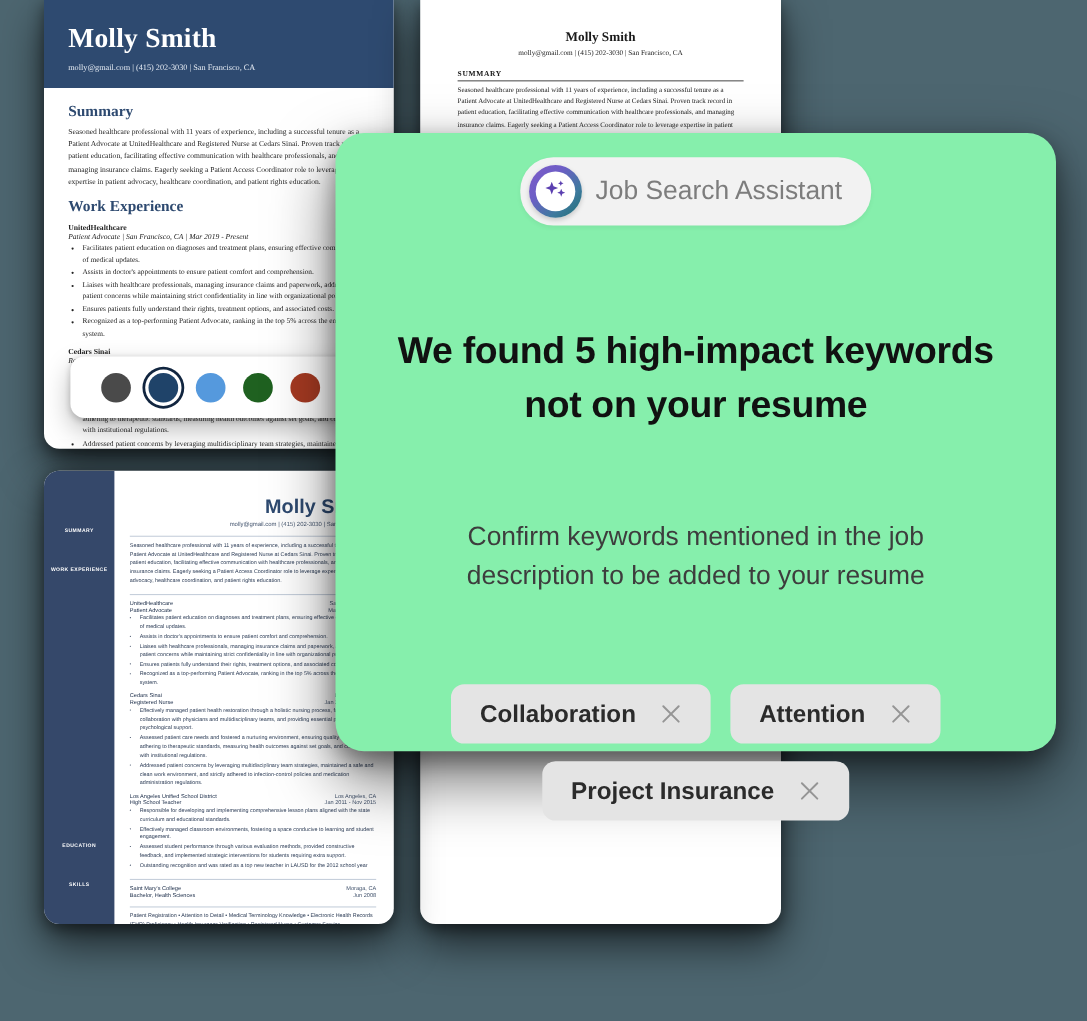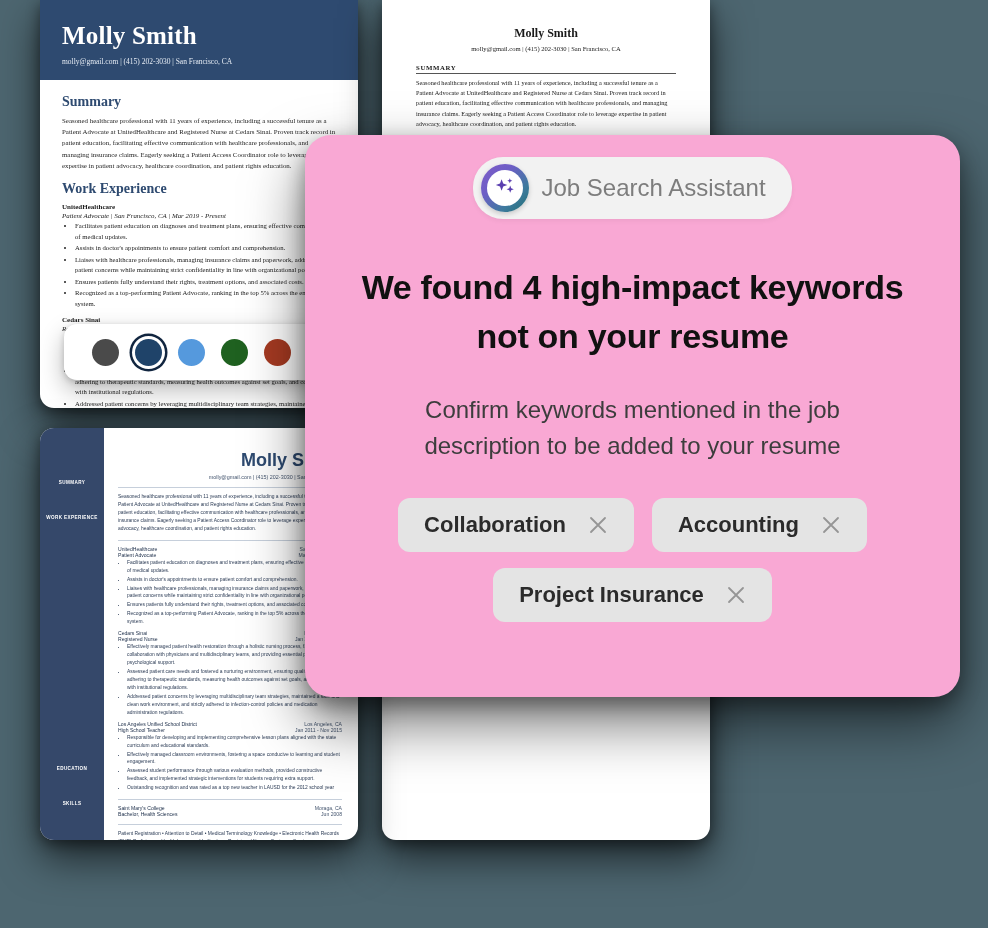--- a/index.html
+++ b/index.html
@@ -63,24 +63,24 @@
 
   
   #color-picker{position:absolute;left:64px;top:324px;width:256px;height:56px;
       background:#fff;border-radius:13px;display:flex;align-items:center;gap:16px;
       padding:0 0 0 28px;overflow:hidden;
       box-shadow:0 10px 24px rgba(0,0,0,.28), 0 2px 6px rgba(0,0,0,.18);}
   .swatch{width:27px;height:27px;border-radius:50%;flex:0 0 27px;}
   .swatch.selected{box-shadow:0 0 0 3px #fff, 0 0 0 5.5px #11253f;}
 
   
-  #assistant-modal{position:absolute;left:305px;top:135px;width:655px;height:540px;
-      background:#f9a8d4;border-radius:26px;
+  #assistant-modal{position:absolute;left:305px;top:121px;width:655px;height:540px;
+      background:#86efac;border-radius:26px;
       box-shadow:0 26px 58px rgba(0,0,0,.55), 0 8px 20px rgba(0,0,0,.35);
-      display:flex;flex-direction:column;align-items:center;padding-top:22px;}
+      display:flex;flex-direction:column;align-items:center;padding-top:22px;gap:46px;}
   #assistant-badge{display:flex;align-items:center;gap:12px;background:#f2f2f2;
       border-radius:30px;padding:7px 26px 7px 8px;
       box-shadow:0 2px 5px rgba(0,0,0,.05);}
   #assistant-badge .ring{width:48px;height:48px;border-radius:50%;flex:0 0 48px;
       background:linear-gradient(135deg,#7e5cc8 0%, #6d5ec6 35%, #3e7a9e 70%, #1f6e72 100%);
       display:flex;align-items:center;justify-content:center;
       box-shadow:0 2px 5px rgba(0,0,0,.18);}
   #assistant-badge .ring .core{width:36px;height:36px;border-radius:50%;background:#fff;
       display:flex;align-items:center;justify-content:center;}
   #assistant-badge .name{font-size:24px;color:#7d7d7d;white-space:nowrap;}
@@ -297,35 +297,35 @@
           <svg width="26" height="26" viewBox="0 0 26 26" aria-hidden="true">
             <path d="M9.6 4.2 L11.2 8.4 L15.4 10 L11.2 11.6 L9.6 15.8 L8 11.6 L3.8 10 L8 8.4 Z" fill="#5b3fb0"></path>
             <path d="M18.2 10.6 L19.2 13.2 L21.8 14.2 L19.2 15.2 L18.2 17.8 L17.2 15.2 L14.6 14.2 L17.2 13.2 Z" fill="#5b3fb0"></path>
             <path d="M17.8 3.2 L18.5 5 L20.3 5.7 L18.5 6.4 L17.8 8.2 L17.1 6.4 L15.3 5.7 L17.1 5 Z" fill="#5b3fb0"></path>
           </svg>
         </div>
       </div>
       <div class="name">Job Search Assistant</div>
     </div>
 
-    <h2 class="headline">We found 4 high-impact keywords not on your resume</h2>
+    <h2 class="headline">We found 5 high-impact keywords not on your resume</h2>
     <p class="subtitle">Confirm keywords mentioned in the job description to be added to your resume</p>
 
     <div id="keyword-list">
       <div class="row">
         <div class="chip">
           <span class="chip-label">Collaboration</span>
           <span class="x">
             <svg width="20" height="20" viewBox="0 0 20 20">
                 <path d="M3 3 L17 17 M17 3 L3 17" stroke="#555" stroke-width="1.8" fill="none" stroke-linecap="round"></path>
               </svg>
           </span>
         </div>
         <div class="chip">
-          <span class="chip-label">Accounting</span>
+          <span class="chip-label">Attention</span>
           <span class="x">
             <svg width="20" height="20" viewBox="0 0 20 20">
                 <path d="M3 3 L17 17 M17 3 L3 17" stroke="#555" stroke-width="1.8" fill="none" stroke-linecap="round"></path>
               </svg>
           </span>
         </div>
       </div>
       <div class="row">
         <div class="chip">
           <span class="chip-label">Project Insurance</span>

